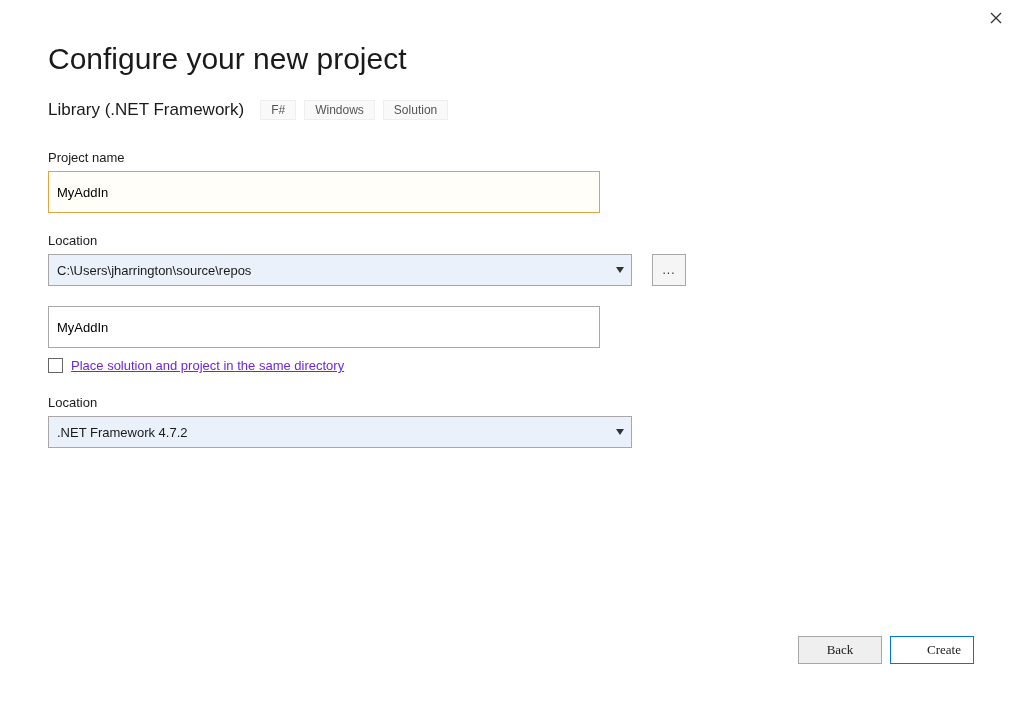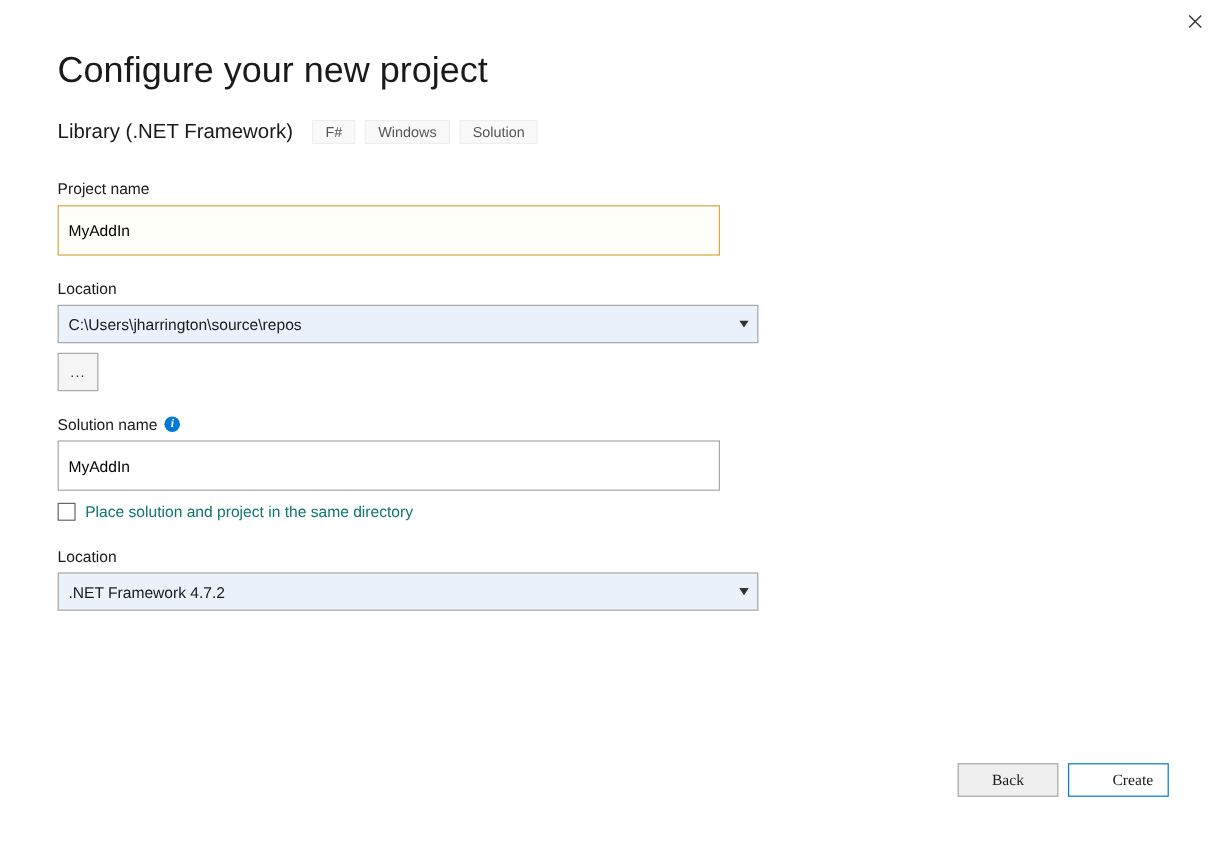--- a/index.html
+++ b/index.html
@@ -85,23 +85,22 @@
     border: 1px solid #a8a8a8;
     background: #fff;
     outline: none;
   }
   .text-input.focused {
     border: 1px solid #d9a642;
     background: #fffef8;
   }
   .combo-row {
     display: flex;
-    align-items: flex-start;
-    gap: 8px;
-    flex-direction: column;
+    align-items: flex-end;
+    gap: 20px;
   }
   .combo {
     width: 584px;
     height: 32px;
     border: 1px solid #a8a8a8;
     background: #eaf1fb;
     display: flex;
     align-items: center;
     position: relative;
     cursor: pointer;
@@ -139,21 +138,22 @@
     margin-bottom: 22px;
   }
   .checkbox {
     width: 15px; height: 15px;
     border: 1px solid #666;
     background: #fff;
     cursor: pointer;
   }
   .checkbox-label {
     font-size: 13px;
-    color: #0f766e;
+    color: #6d28d9;
+    text-decoration: underline;
   }
   .footer {
     position: absolute;
     bottom: 46px;
     right: 48px;
     display: flex;
     gap: 8px;
   }
   .btn {
     width: 84px;
@@ -214,24 +214,20 @@
               </svg>
           </div>
         </div>
         <div class="browse-btn">
           <span>...</span>
         </div>
       </div>
     </div>
 
     <div class="field-group" style="margin-bottom:10px;">
-      <div class="field-label">
-        <span>Solution name</span>
-        <span class="info-icon">i</span>
-      </div>
       <input class="text-input" type="text" value="MyAddIn" style="">
     </div>
 
     <div class="checkbox-row">
       <div class="checkbox"></div>
       <div class="checkbox-label">Place solution and project in the same directory</div>
     </div>
 
     <div class="field-group">
       <div class="field-label">Location</div>

